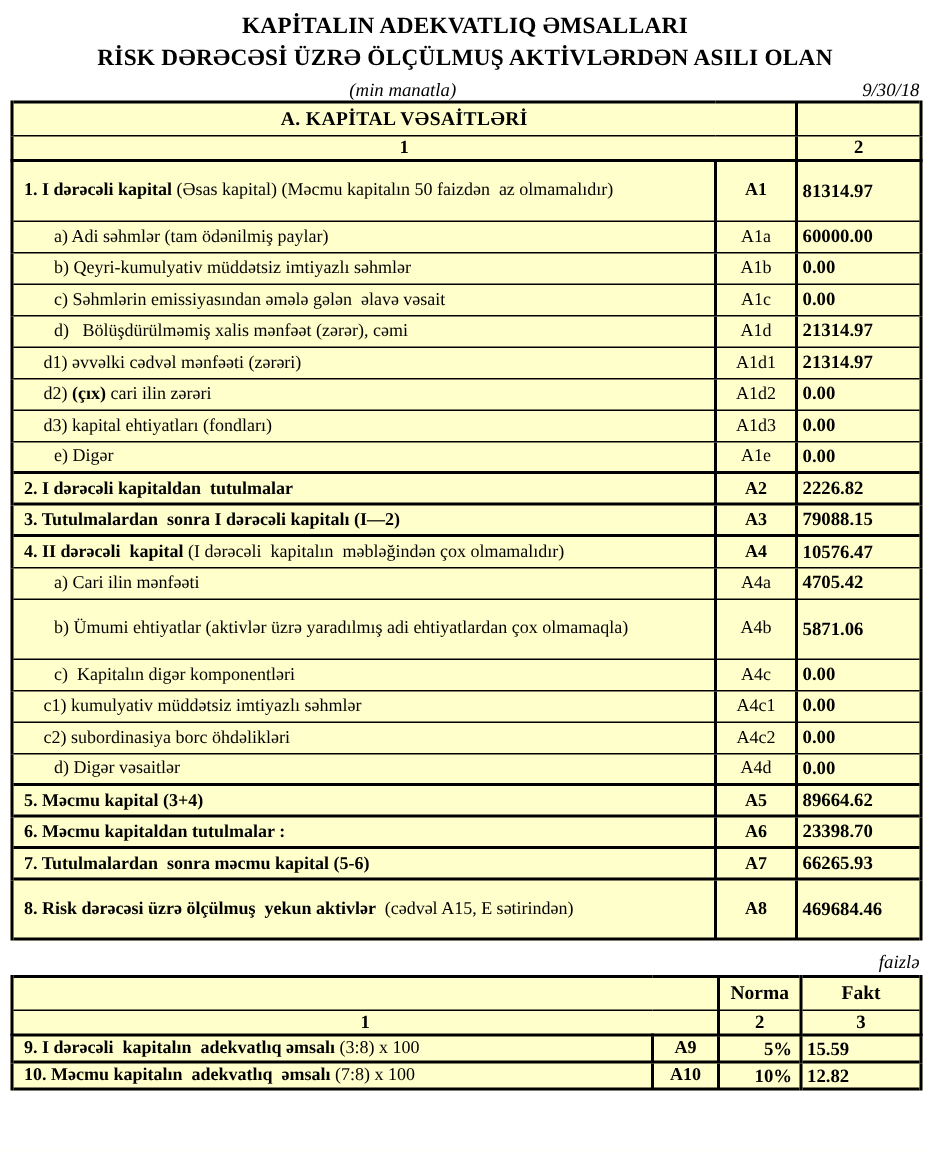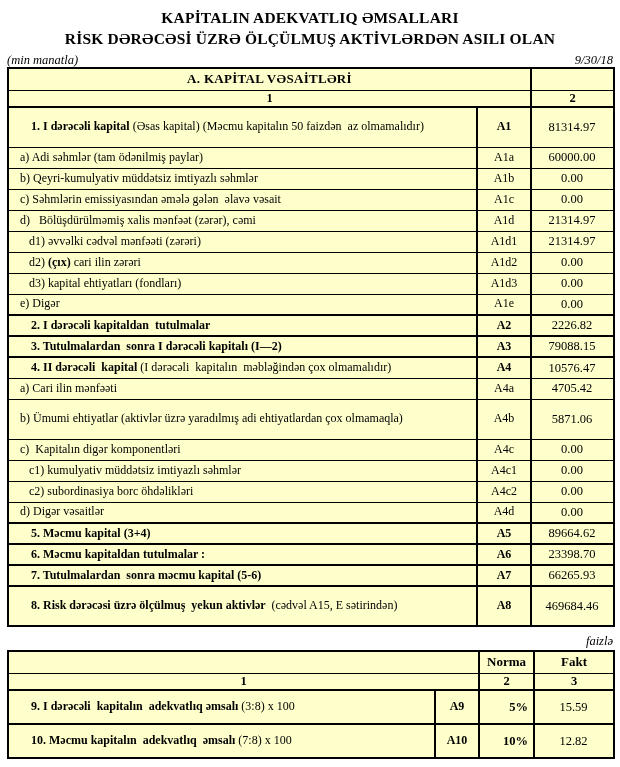--- a/index.html
+++ b/index.html
@@ -14,21 +14,21 @@
     font-family:"Liberation Serif","DejaVu Serif",serif;
     color:var(--text);
   }
   .sheet{box-sizing:border-box;width:620px;padding:5px 7px 0 7px;}
   .title-block{margin:2px 10px 0 10px;}
   .title-line{
     text-align:center;font-weight:bold;font-size:15.5px;line-height:21px;
     letter-spacing:0.2px;
   }
   .meta-line{display:flex;width:606px;margin-top:4px;font-style:italic;font-size:12.5px;line-height:14px;}
-  .meta-unit{width:523px;text-align:left;}
+  .meta-unit{width:523px;text-align:center;}
   .meta-date{flex:1;text-align:right;}
   table{
     border-collapse:collapse;table-layout:fixed;width:606px;
     background:var(--cell-bg);border:2px solid var(--border);
   }
   #ratio-table{margin-top:1px;}
   td{
     border-top:1px solid var(--border);
     border-bottom:1px solid var(--border);
     border-left:2px solid var(--border);
@@ -37,30 +37,30 @@
     vertical-align:middle;
   }
   tr{height:21px;}
   tr.tall{height:40px;}
   tr.hdr1{height:22px;}
   tr.hdr2{height:17px;}
   #capital-table tr.hdr2 td{border-bottom-width:2px;}
   #capital-table tr.major td{border-top-width:2px;}
   #ratio-table tr.hdr2 td{border-bottom-width:2px;}
   #ratio-table tr.data-row td{border-top-width:2px;}
-  #ratio-table tr.data-row{height:34px;}
+  #ratio-table tr.data-row{height:18px;}
   .section-title{text-align:center;font-weight:bold;font-size:13px;letter-spacing:0.3px;}
   .colnum{text-align:center;font-weight:bold;font-size:12.5px;}
   .colhead{text-align:center;font-weight:bold;font-size:13px;}
   .label{white-space:pre-wrap;}
-  .ind0{padding-left:22px;}
-  .ind1{padding-left:11px;}
+  .ind0{padding-left:7px;}
+  .ind1{padding-left:27px;}
   .ind2{padding-left:20px;}
   .code{text-align:center;}
-  .value{text-align:center;padding-right:4px;font-size:12.5px;}
+  .value{text-align:left;padding-right:4px;font-size:12.5px;font-weight:bold;}
   .norma{text-align:right;padding-right:5px;font-weight:bold;font-size:12.5px;}
   .b{font-weight:bold;}
   .percent-note{width:606px;text-align:right;font-style:italic;font-size:12.5px;margin:7px 0 2px 0;line-height:14px;}
 </style>
 </head>
 <body>
 
 <div class="sheet">
 
   <div class="title-block">

